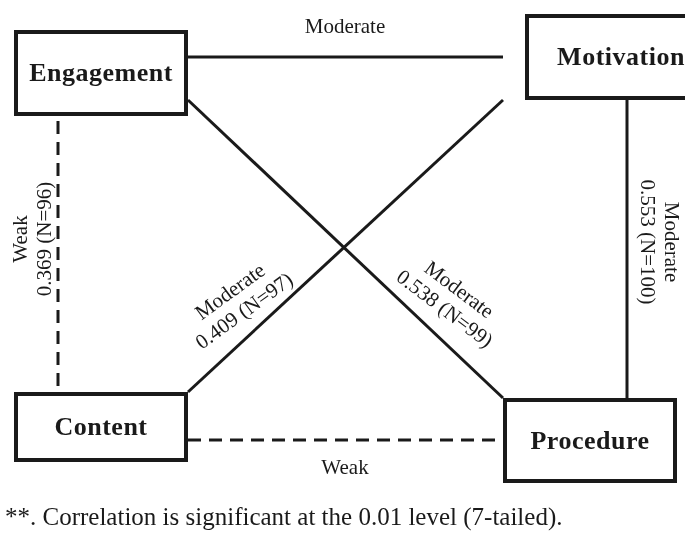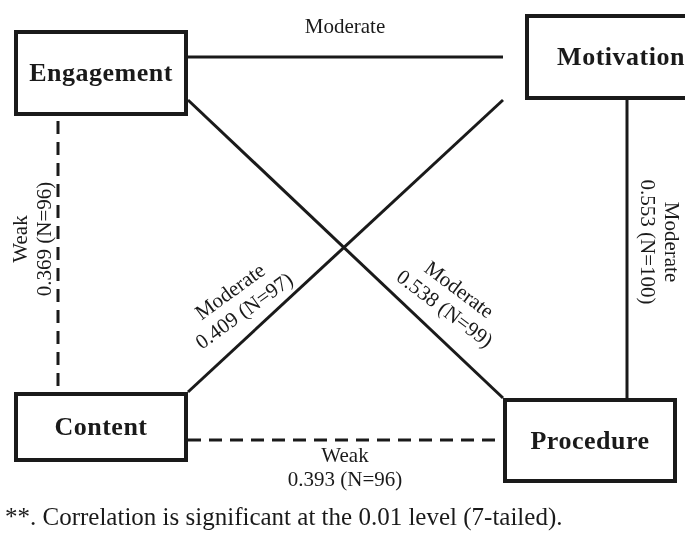--- a/index.html
+++ b/index.html
@@ -102,18 +102,17 @@
     <div>0.409 (N=97)</div>
   </div>
 
   <div class="edge-label" style="left:452px; top:299px; --rot:37deg;">
     <div>Moderate</div>
     <div>0.538 (N=99)</div>
   </div>
 
   <div class="edge-label" style="left:345px; top:467px;">
     <div>Weak</div>
-    <div>0.393 (N=96)</div>
   </div>
 
   <div class="footnote">**. Correlation is significant at the 0.01 level (7-tailed).</div>
 
 </div>
 
 </body></html>

